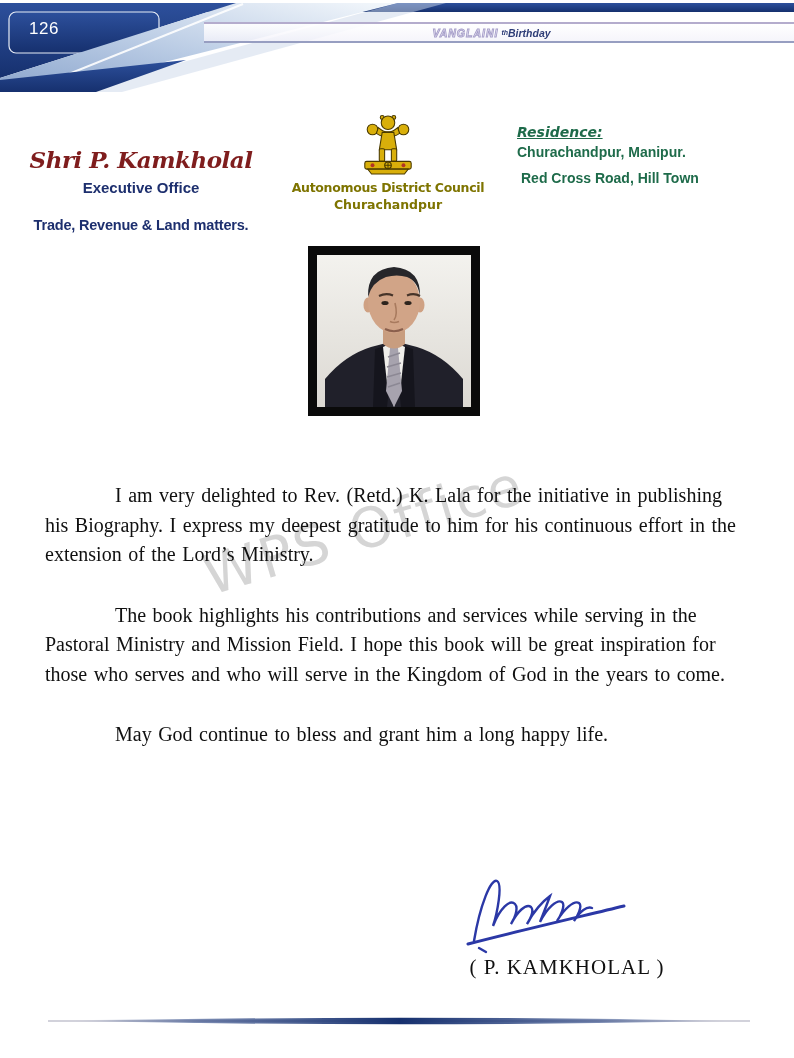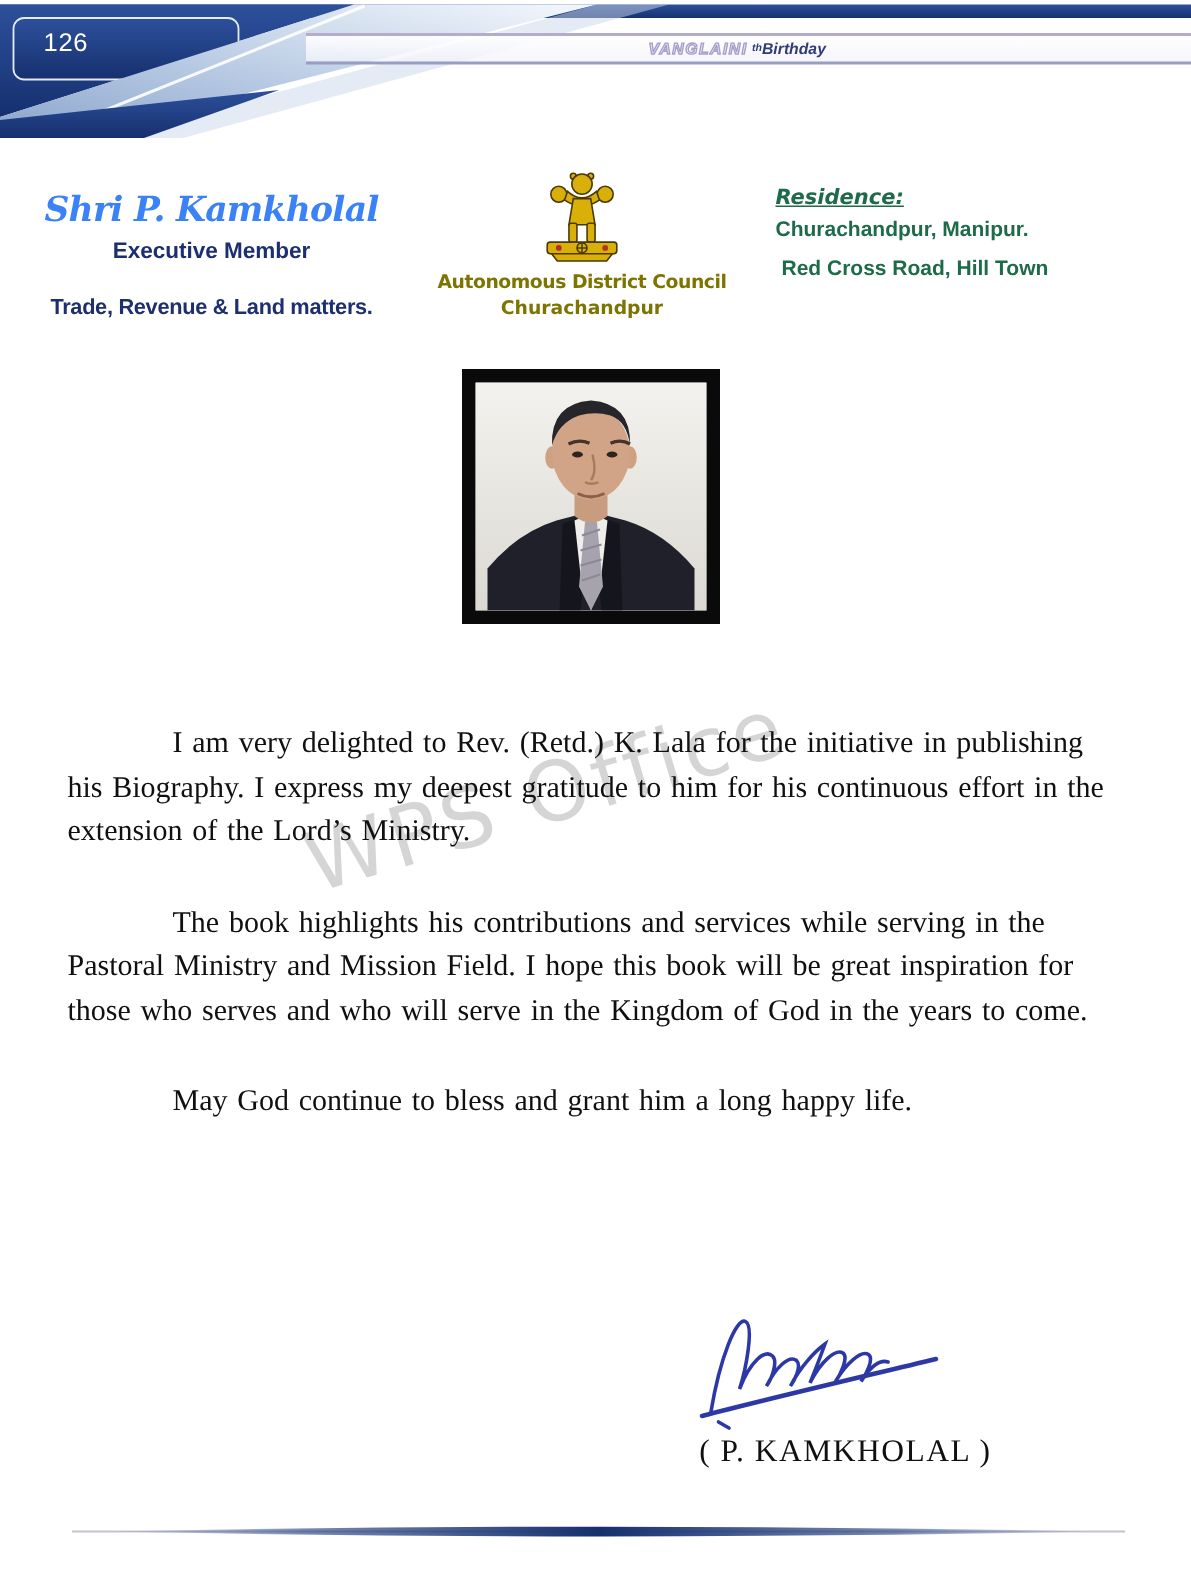--- a/index.html
+++ b/index.html
@@ -14,21 +14,21 @@
       display:flex;align-items:center;justify-content:center;padding-right:42px;
       background:linear-gradient(180deg,rgba(255,255,255,.92),rgba(243,242,250,.78));
       border-top:2px solid #b4accd;border-bottom:2px solid #979ec1;
       font:italic 700 10.5px "Liberation Sans",sans-serif;color:#2e3d77;white-space:nowrap;}
   .masthead-outline{color:#efecf7;-webkit-text-stroke:0.9px #a69ec9;letter-spacing:1px;
       font-style:italic;margin-right:3px;}
   .masthead-band sup{font-size:7px;}
 
   
   .official-block{position:absolute;left:15px;top:126px;width:252px;z-index:2;text-align:center;}
-  .official-name{color:#3b82f6;font:700 italic 23px "DejaVu Serif",serif;letter-spacing:-.5px;}
+  .official-name{color:#7f1d1d;font:700 italic 23px "DejaVu Serif",serif;letter-spacing:-.5px;margin-top:20px;}
   .official-title{color:#1d2f6e;font:700 15px "Liberation Sans",sans-serif;margin-top:6px;}
   .official-portfolio{color:#1d2f6e;font:700 14.5px "Liberation Sans",sans-serif;margin-top:21px;letter-spacing:-.2px;}
 
   .council-block{position:absolute;left:288px;top:112px;width:200px;z-index:2;text-align:center;}
   .council-name{color:#7e7400;font:700 12.5px "DejaVu Sans",sans-serif;letter-spacing:-.3px;margin-top:4px;}
   .council-place{color:#7e7400;font:700 12.5px "DejaVu Sans",sans-serif;margin-top:2px;}
 
   .residence-block{position:absolute;left:517px;top:124px;width:230px;z-index:2;color:#1e6b4a;}
   .residence-label{font:700 italic 14px "DejaVu Sans",sans-serif;text-decoration:underline;}
   .residence-line{font:700 14px "Liberation Sans",sans-serif;margin-top:3px;line-height:19px;}
@@ -43,21 +43,21 @@
       font:400 55px "DejaVu Sans",sans-serif;color:#c5c5c5;opacity:.72;letter-spacing:3px;
       transform:rotate(-16.5deg);transform-origin:0 50%;pointer-events:none;}
 
   
   .body-text{position:absolute;left:45px;top:481px;width:706px;z-index:2;
       font-size:20px;line-height:29.5px;color:#101010;word-spacing:1.5px;}
   .body-text p{margin:0 0 31px 0;text-indent:70px;}
 
   
   .signature-art{position:absolute;left:440px;top:860px;z-index:2;}
-  .printed-name{position:absolute;left:441px;top:955px;width:220px;z-index:2;text-align:right;
+  .printed-name{position:absolute;left:457px;top:955px;width:220px;z-index:2;text-align:center;
       font:400 21px "Liberation Serif",serif;color:#101010;letter-spacing:1px;white-space:nowrap;}
 
   
   .bottom-rule{position:absolute;left:0;top:1012px;z-index:2;}
 </style>
 </head>
 <body>
 
 <div class="page">
 
@@ -85,21 +85,21 @@
   <span class="page-num">126</span>
 
   <div class="masthead-band">
     <span class="masthead-outline">VANGLAINI</span>
       <sup>th</sup>
       <span> Birthday</span>
   </div>
 
   <div class="official-block">
     <div class="official-name">Shri P. Kamkholal</div>
-    <div class="official-title">Executive Member</div>
+    <div class="official-title">Executive Office</div>
     <div class="official-portfolio">Trade, Revenue &amp; Land matters.</div>
   </div>
 
   <div class="council-block">
     <svg width="58" height="64" viewBox="0 0 60 64" style="display:block;margin:0 auto;">
       <g stroke="#4a3a00" stroke-width="1.1" fill="#d9af0a">
         <circle cx="24" cy="4.5" r="2"></circle>
           <circle cx="36" cy="4.5" r="2"></circle>
         <circle cx="30" cy="10" r="7"></circle>
         <circle cx="14" cy="17" r="5.5"></circle>

